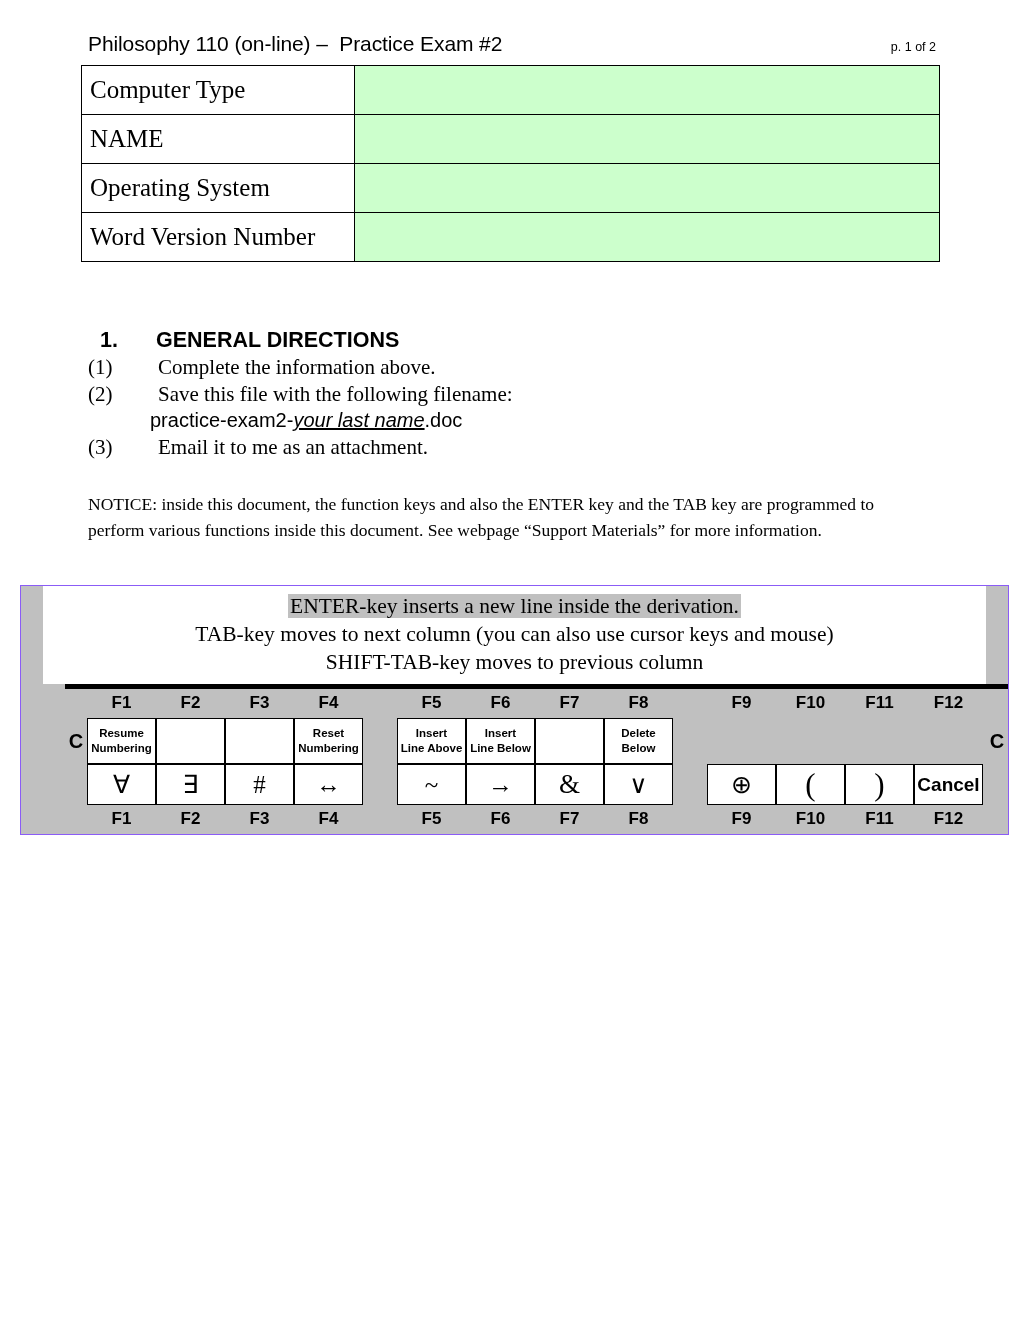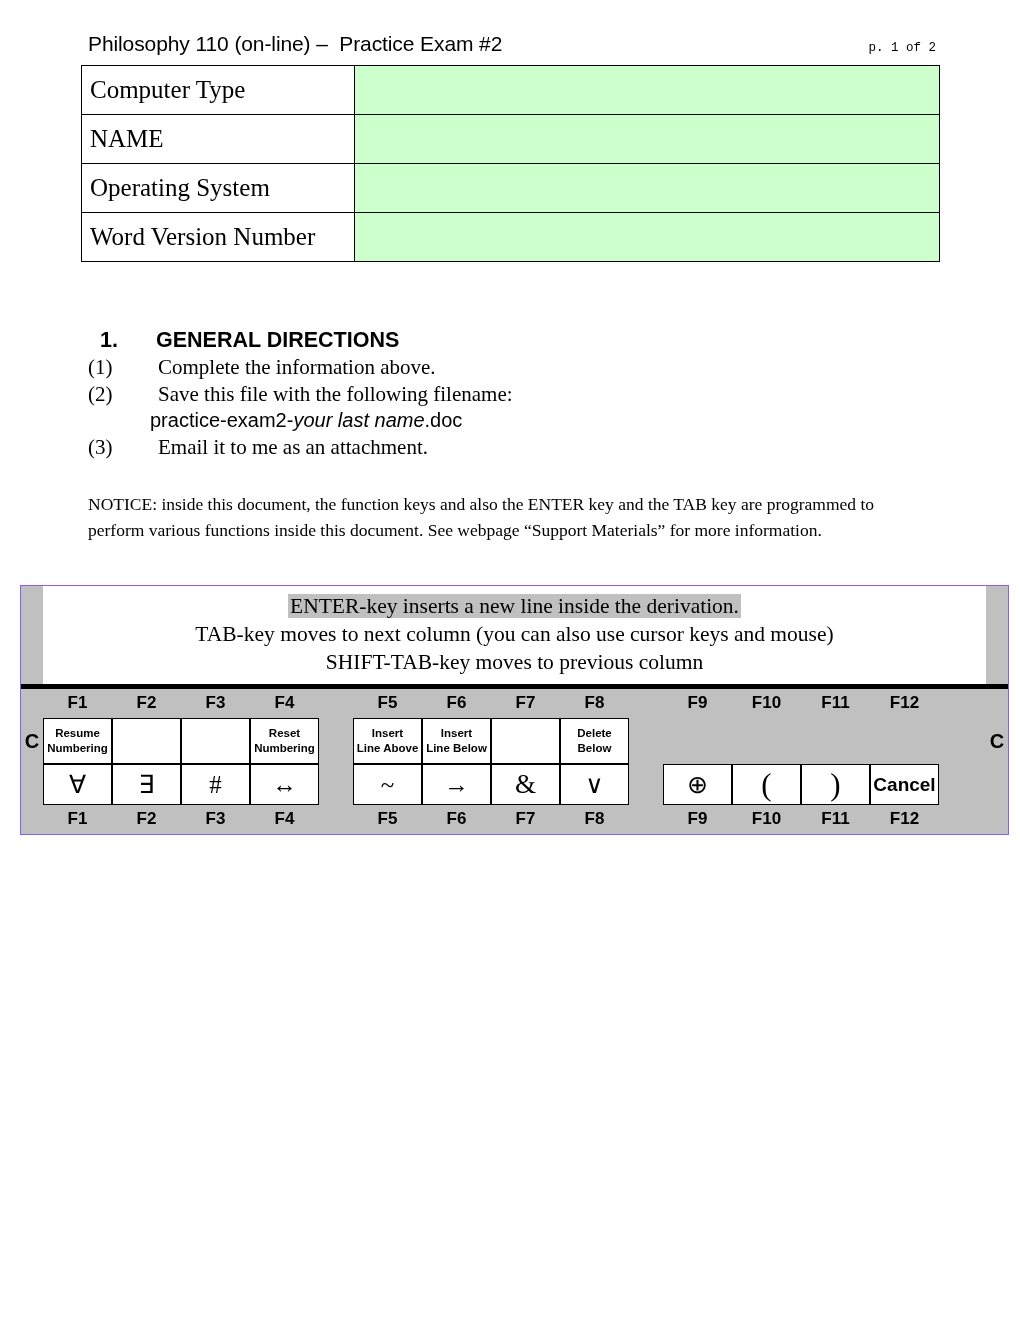--- a/index.html
+++ b/index.html
@@ -27,21 +27,21 @@
     align-items: baseline;
     justify-content: space-between;
   }
   .header-title {
     font-family: "Liberation Sans", sans-serif;
     font-size: 21px;
     letter-spacing: -0.1px;
     white-space: pre;
   }
   .header-page {
-    font-family: Liberation Mono, monospace;
+    font-family: Liberation Sans, sans-serif;
     font-size: 12.5px;
     white-space: pre;
   }
 
   
   .info-table {
     position: absolute;
     left: 81px;
     top: 65px;
     width: 859px;
@@ -94,20 +94,21 @@
   .dir-text { white-space: pre; margin-left: 8px; }
   .filename-line {
     margin-left: 62px;
     font-family: "Liberation Sans", sans-serif;
     font-size: 20px;
     line-height: 27px;
     white-space: pre;
   }
   .filename-line .emph {
     font-style: italic;
+    text-decoration: underline;
   }
 
   
   .notice {
     position: absolute;
     left: 88px;
     top: 492px;
     width: 835px;
     font-size: 17.5px;
     line-height: 25.5px;
@@ -142,20 +143,21 @@
   }
   .banner-line.hl > span {
     background: #c0c0c0;
     padding: 0 2px;
   }
 
   .fkey-grid-wrap {
     border-top: 5px solid #000000;
     background: #c0c0c0;
     padding: 0;
+    margin-left: 44px;
   }
   .fkey-row {
     display: flex;
     align-items: stretch;
   }
   .corner-c {
     width: 22px;
     flex: 0 0 22px;
     display: flex;
     align-items: center;

